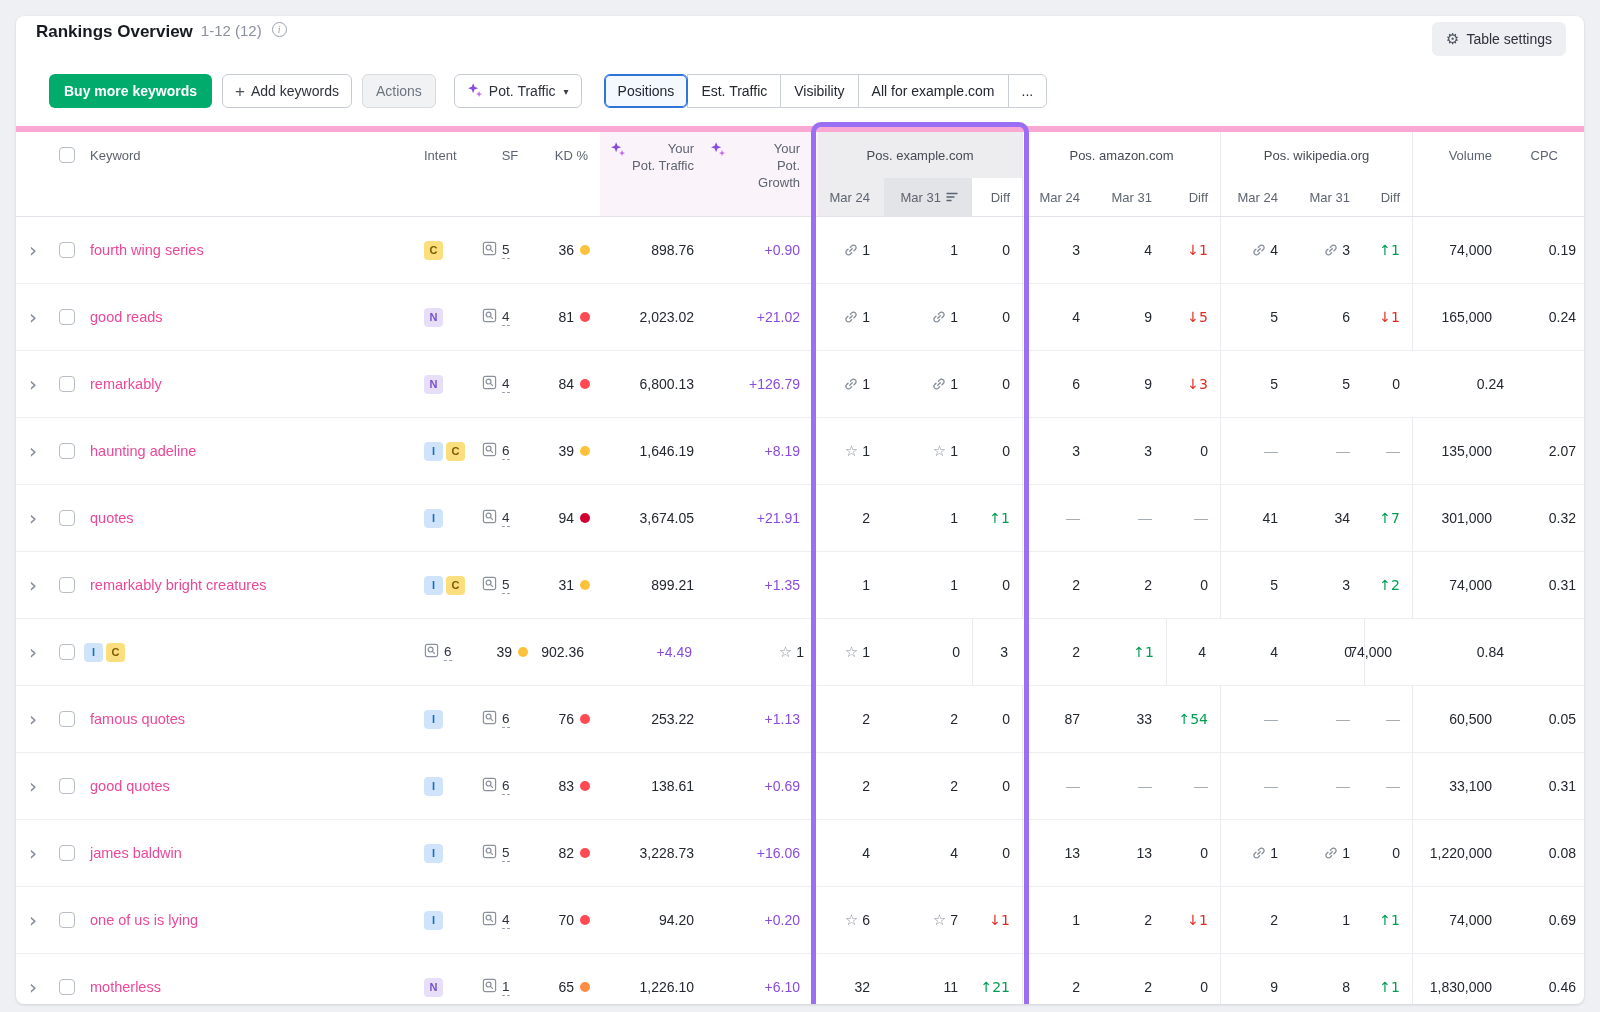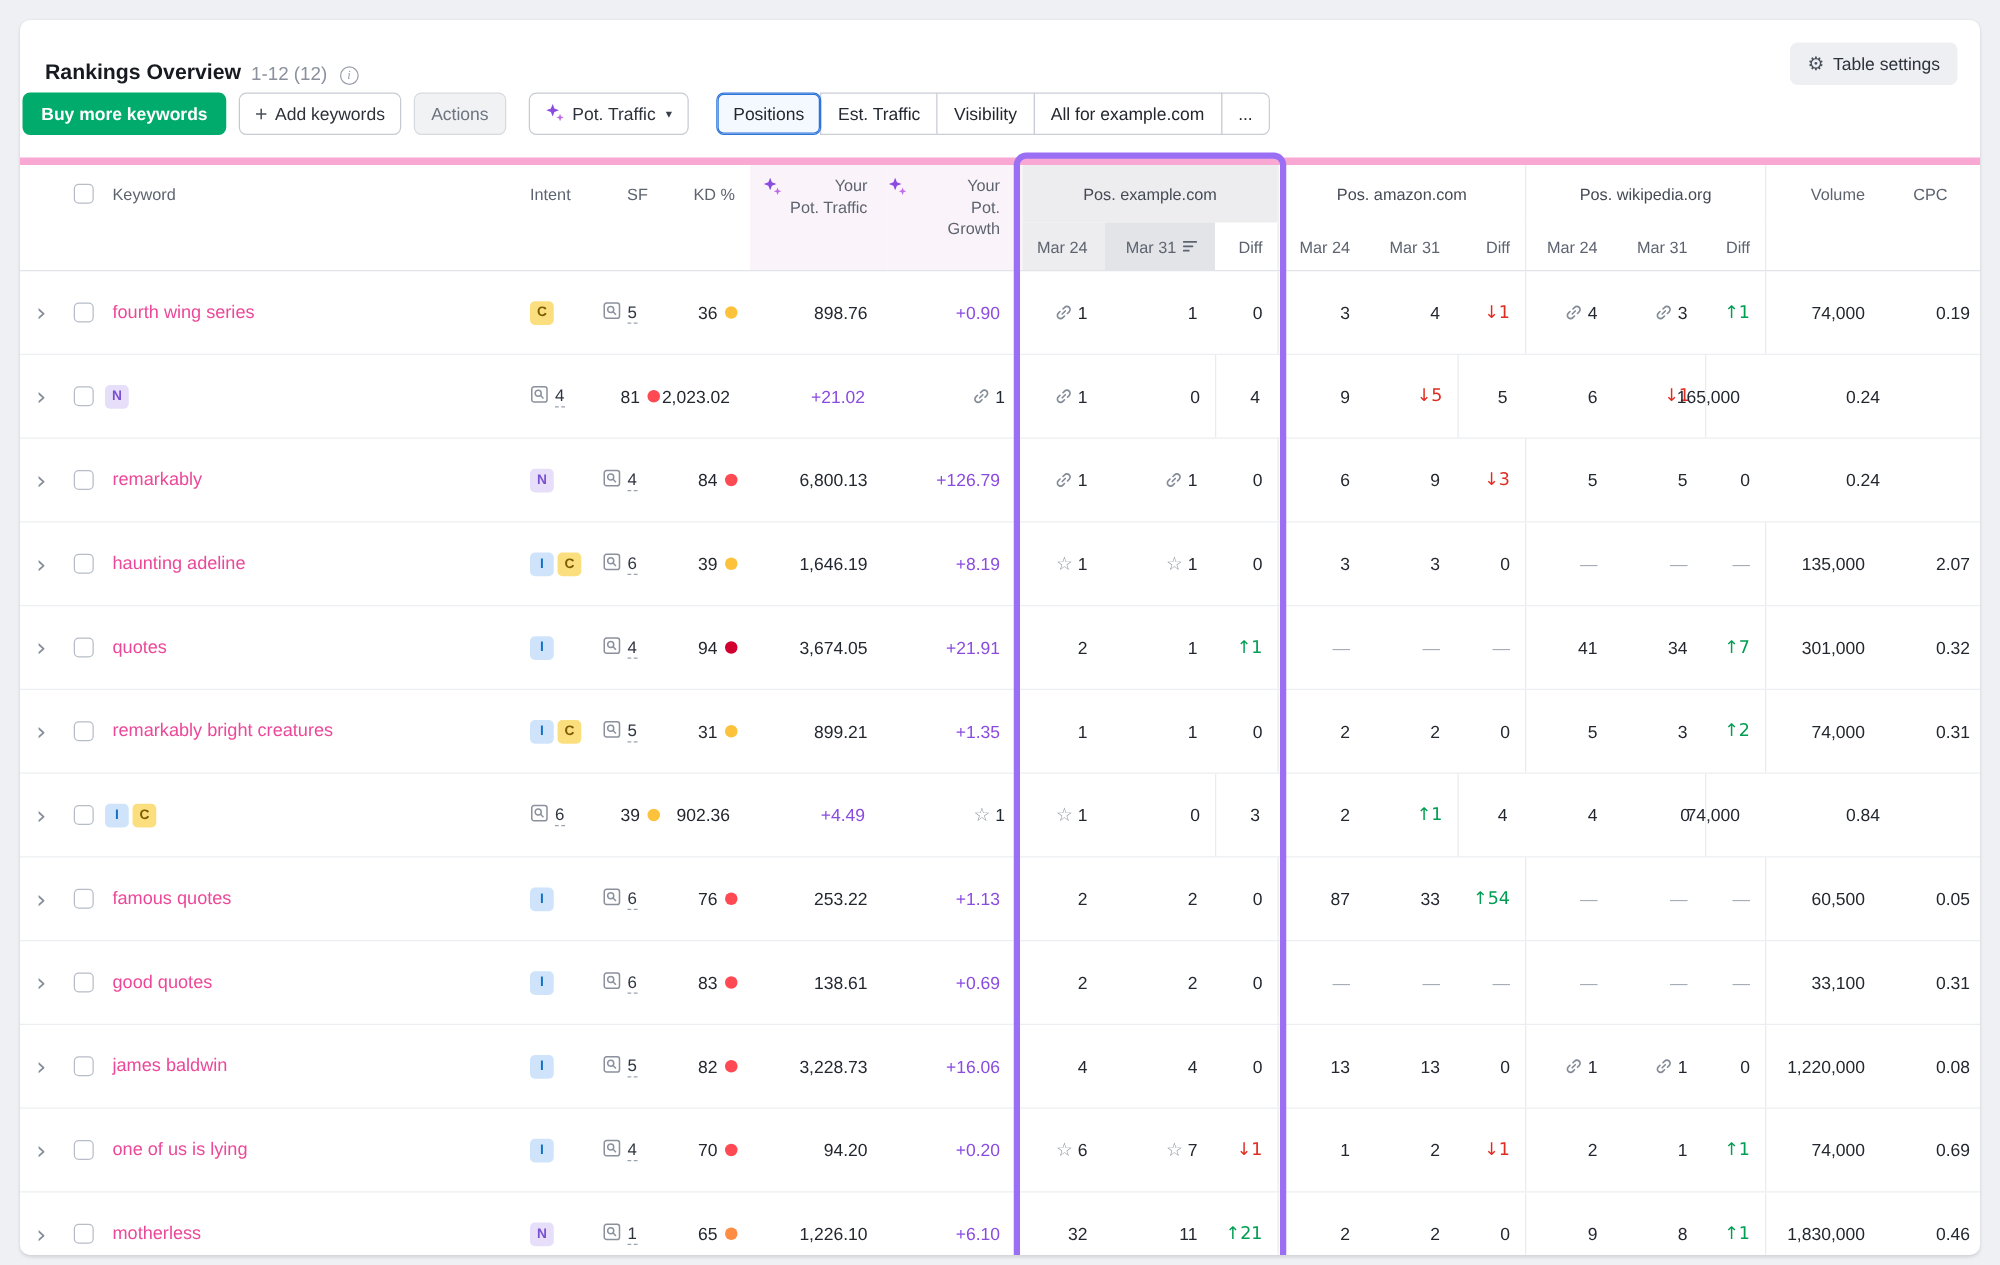--- a/index.html
+++ b/index.html
@@ -4,33 +4,33 @@
 <style>
   *{box-sizing:border-box;margin:0;padding:0}
   html,body{width:1600px;height:1012px;overflow:hidden}
   body{background:#eef0f3;font-family:"Liberation Sans",sans-serif;color:#23272f;font-size:14px}
   .glyph{font-family:"DejaVu Sans",sans-serif}
 
   .card{position:relative;margin:16px;width:1568px;height:988px;background:#fff;border-radius:8px;
         box-shadow:0 1px 3px rgba(27,31,38,.14);overflow:hidden}
 
   
-  .titlebar{display:flex;align-items:flex-end;height:52px;padding:6px 18px 0 20px}
+  .titlebar{display:flex;align-items:flex-start;height:52px;padding:6px 18px 0 20px}
   .title{font-size:17px;font-weight:bold;color:#171a20}
   .range{margin-left:8px;font-size:15px;color:#8a919c}
   .info{margin-left:10px;width:15px;height:15px;border-radius:50%;border:1.4px solid #9aa0ab;color:#9aa0ab;
         font-size:10px;font-style:italic;display:flex;align-items:center;justify-content:center;
         font-family:"Liberation Serif",serif;cursor:pointer}
   .spacer{flex:1}
   .btn-settings{display:flex;align-items:center;gap:7px;height:34px;padding:0 14px;border:none;border-radius:6px;
         background:#edeff3;color:#2c313a;font-size:14px;font-family:inherit;cursor:pointer}
   .gear{font-size:15px;color:#4a515c}
 
   
-  .toolbar{display:flex;align-items:flex-start;padding:6px 2px 18px}
+  .toolbar{display:flex;align-items:flex-start;padding:6px 33px 18px}
   .btn{height:34px;display:flex;align-items:center;gap:6px;border-radius:6px;font-size:14px;font-family:inherit;cursor:pointer}
   .btn-primary{background:#00ab6b;border:none;color:#fff;font-weight:bold;padding:0 15px}
   .btn-outline{background:#fff;border:1px solid #c6cad2;color:#2c313a;padding:0 12px;margin-left:10px}
   .btn-muted{background:#f1f2f4;border:1px solid #d7dade;color:#6d7480;padding:0 13px;margin-left:10px}
   .plus{font-size:17px;color:#4a515c;line-height:1}
   .btn-dropdown{margin-left:18px}
   .caret{font-size:10px;color:#3a3f49;margin-left:2px}
   .seg{display:flex;margin-left:22px}
   .seg-btn{position:relative;height:34px;padding:0 13px;background:#fff;border:1px solid #c9cdd5;margin-left:-1px;
         font-size:14px;color:#23272f;font-family:inherit;cursor:pointer}
@@ -266,20 +266,23 @@
     <div class="td c-cpc">0.19</div>
   </div>
 
   <div class="tr">
     <div class="td c-chev">
           <span class="chev glyph">›</span>
         </div>
     <div class="td c-check">
           <span class="checkbox"></span>
         </div>
+    <div class="td c-kw">
+          <a class="kw" href="#">good reads</a>
+        </div>
     <div class="td c-intent">
           <span class="intent-badge" style="background: rgb(231, 222, 250); color: rgb(122, 79, 208);">N</span>
         </div>
     <div class="td c-sf">
       <span><svg width="15" height="15" viewBox="0 0 16 16" fill="none" stroke="#8a919c" stroke-width="1.3">
               <rect x="1.5" y="1.5" width="13" height="13" rx="2"></rect>
               <circle cx="7" cy="7" r="2.6"></circle>
               <line x1="9" y1="9" x2="11.5" y2="11.5"></line>
             </svg></span>
       <span class="sf-num">4</span>

